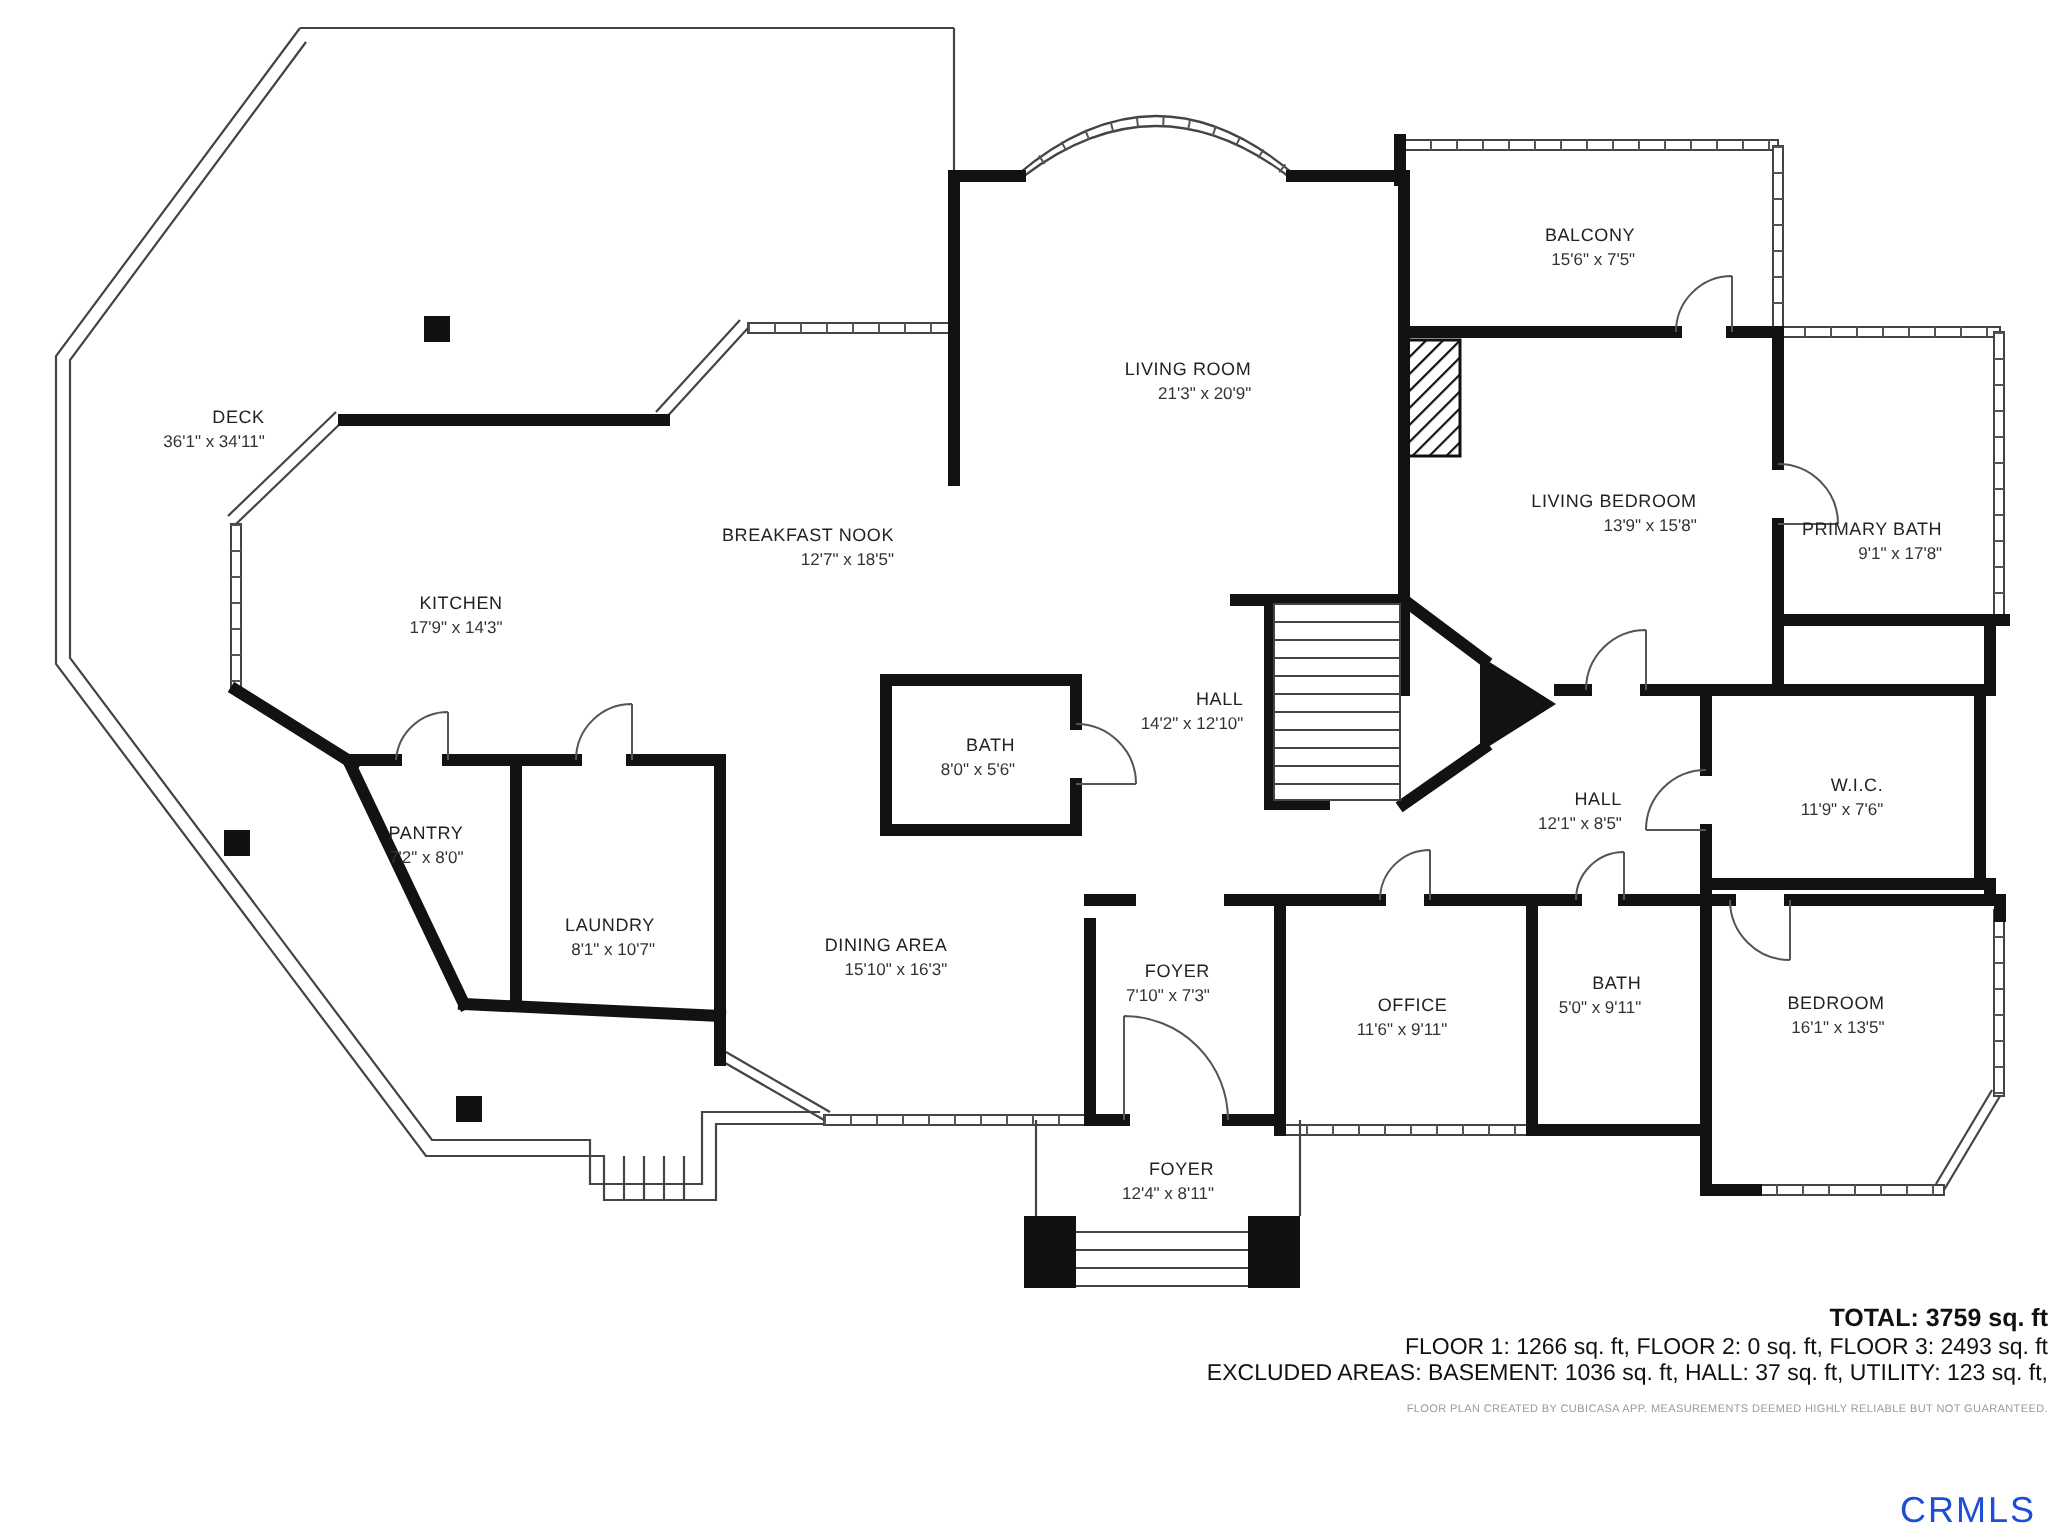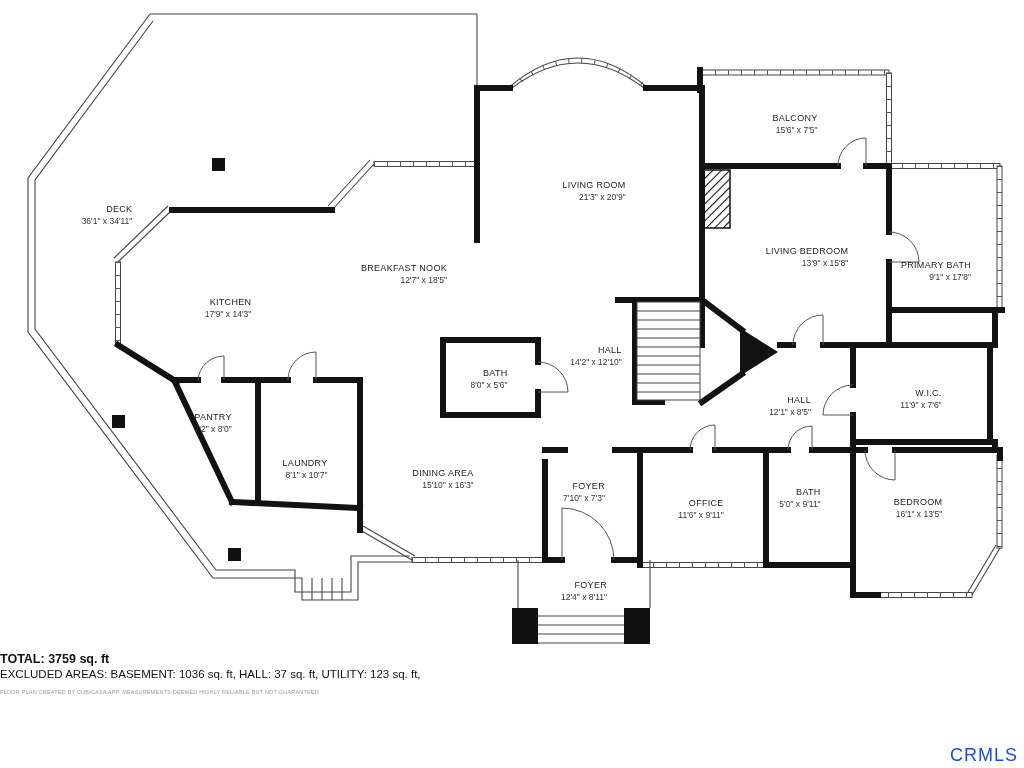--- a/index.html
+++ b/index.html
@@ -15,21 +15,21 @@
   .windiag{stroke:#444;stroke-width:1.1;fill:none;}
   .doorarc{stroke:#555;stroke-width:1;fill:none;}
   .post{fill:#111;}
   .room-label{
     position:absolute;transform:translate(-50%,-50%);text-align:right;
     white-space:nowrap;line-height:1.3;
   }
   .rname{font-size:9px;letter-spacing:.3px;color:#222;}
   .rdims{font-size:8.5px;color:#333;}
   #summary{
-    position:absolute;left:0;top:652px;width:1024px;text-align:left;color:#111;
+    position:absolute;left:0;top:652px;width:1024px;text-align:right;color:#111;
   }
   #summary .total{font-size:12.5px;font-weight:bold;margin-bottom:2px;}
   #summary .sline{font-size:11.5px;margin:1px 0;}
   #summary .disclaimer{font-size:5.5px;color:#999;margin-top:9px;letter-spacing:.2px;}
   #watermark{
     position:absolute;right:6px;bottom:2px;font-size:18px;font-weight:normal;
     color:#1d4ed8;letter-spacing:1px;
   }
 </style>
 </head>
@@ -288,18 +288,19 @@
     <div class="rname">BEDROOM</div>
     <div class="rdims">16'1" x 13'5"</div>
   </div>
   <div class="room-label" style="left:584px;top:591px">
     <div class="rname">FOYER</div>
     <div class="rdims">12'4" x 8'11"</div>
   </div>
 
   <div id="summary">
     <div class="total">TOTAL: 3759 sq. ft</div>
+    <div class="sline">FLOOR 1: 1266 sq. ft, FLOOR 2: 0 sq. ft, FLOOR 3: 2493 sq. ft</div>
     <div class="sline">EXCLUDED AREAS: BASEMENT: 1036 sq. ft, HALL: 37 sq. ft, UTILITY: 123 sq. ft,</div>
     <div class="disclaimer">FLOOR PLAN CREATED BY CUBICASA APP. MEASUREMENTS DEEMED HIGHLY RELIABLE BUT NOT GUARANTEED.</div>
   </div>
 
   <div id="watermark">CRMLS</div>
 </div>
 
 </body></html>

